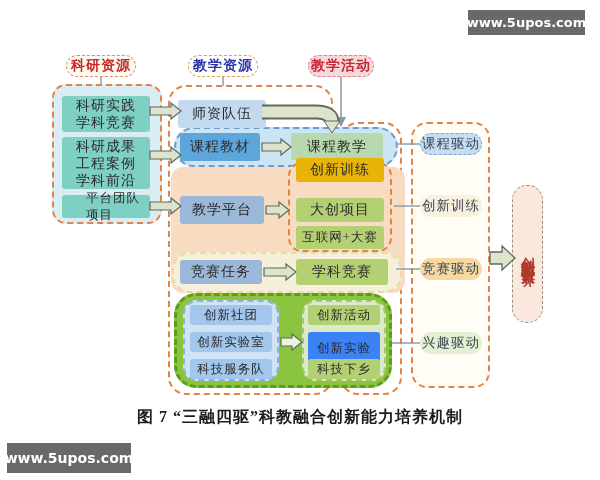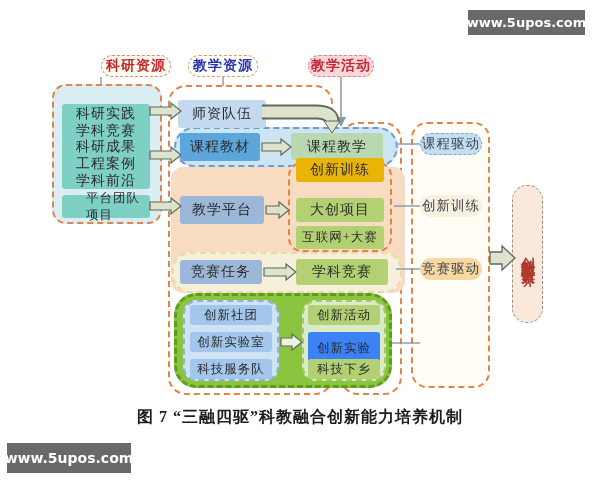--- a/index.html
+++ b/index.html
@@ -40,21 +40,21 @@
               border:2px dashed #e0854a;border-radius:14px;"></div>
 
   <div class="abs" style="left:174px;top:293px;width:218px;height:95px;background:#8bc53f;
               border:3px dashed #5d9a1e;border-radius:22px;"></div>
   <div class="abs" style="left:183px;top:300px;width:96px;height:81px;background:#cfe3f5;
               border:2px dashed #8fb2d8;border-radius:14px;"></div>
   <div class="abs" style="left:302px;top:300px;width:84px;height:81px;background:#dbeac8;
               border:2px dashed #a4c86c;border-radius:14px;"></div>
 
   <div class="abs cont dashedO" style="left:52px;top:84px;width:110px;height:140px;background:#d9edf2;border-radius:14px;"></div>
-  <div class="abs box multi" style="left:62px;top:104px;width:88px;height:36px;background:#7ed0c4;">
+  <div class="abs box multi" style="left:62px;top:96px;width:88px;height:36px;background:#7ed0c4;">
     <span>科研实践</span>
     <span>学科竞赛</span>
   </div>
   <div class="abs box multi" style="left:62px;top:137px;width:88px;height:52px;background:#7ed0c4;">
     <span>科研成果</span>
     <span>工程案例</span>
     <span>学科前沿</span>
   </div>
   <div class="abs box" style="left:62px;top:195px;width:88px;height:23px;background:#7ed0c4;font-size:12.5px;padding-left:24px;">平台团队项目</div>
 
@@ -74,30 +74,31 @@
   <div class="abs box" style="left:190px;top:359px;width:82px;height:20px;background:#a3c6ec;font-size:12.5px;">科技服务队</div>
 
   <div class="abs box" style="left:308px;top:305px;width:72px;height:20px;background:#b3d173;font-size:12.5px;">创新活动</div>
   <div class="abs box" style="left:308px;top:332px;width:72px;height:32px;background:#3b82f6;font-size:12.5px;">创新实验</div>
   <div class="abs box" style="left:308px;top:359px;width:72px;height:20px;background:#b3d173;font-size:12.5px;">科技下乡</div>
 
   <div class="abs cont dashedO" style="left:411px;top:122px;width:79px;height:266px;background:#fffdf6;border-radius:16px;"></div>
   <div class="abs pill" style="left:420px;top:133px;width:62px;height:22px;background:#c5def2;border:1.5px dashed #7aa8d0;">课程驱动</div>
   <div class="abs pill" style="left:420px;top:195px;width:62px;height:22px;background:#faf0e0;">创新训练</div>
   <div class="abs pill" style="left:420px;top:258px;width:62px;height:22px;background:#f6d8a0;">竞赛驱动</div>
+  <div class="abs pill" style="left:420px;top:332px;width:62px;height:22px;background:#e3f0d4;">兴趣驱动</div>
 
   <div class="abs" style="left:512px;top:185px;width:31px;height:138px;background:#fae8dd;
               border:1.5px dashed #9a8c80;border-radius:15px;display:flex;
               align-items:center;justify-content:center;">
     <span style="writing-mode:vertical-rl;text-orientation:upright;font-size:14px;
                  font-weight:bold;color:#b03a2c;letter-spacing:2px;">创新能力科研素养</span>
   </div>
 
   <div class="abs pill lbl" style="left:66px;top:55px;width:70px;height:22px;background:#fdfaf2;
-              border:1.5px dashed #e08a70;color:#c62828;margin-left:35px;">科研资源</div>
+              border:1.5px dashed #e08a70;color:#c62828;">科研资源</div>
   <div class="abs pill lbl" style="left:188px;top:55px;width:70px;height:22px;background:#ffffff;
               border:1.5px dashed #e0a050;color:#2b35a8;">教学资源</div>
   <div class="abs pill lbl" style="left:308px;top:55px;width:66px;height:22px;background:#f7d9d9;
               border:1.5px dashed #dd8090;color:#c62838;">教学活动</div>
 
   <div class="abs wm" style="left:468px;top:10px;width:117px;height:25px;font-size:13px;">www.5upos.com</div>
   <div class="abs wm" style="left:7px;top:443px;width:124px;height:30px;font-size:14px;">www.5upos.com</div>
 
   <div id="caption">图 7 “三融四驱”科教融合创新能力培养机制</div>
 

